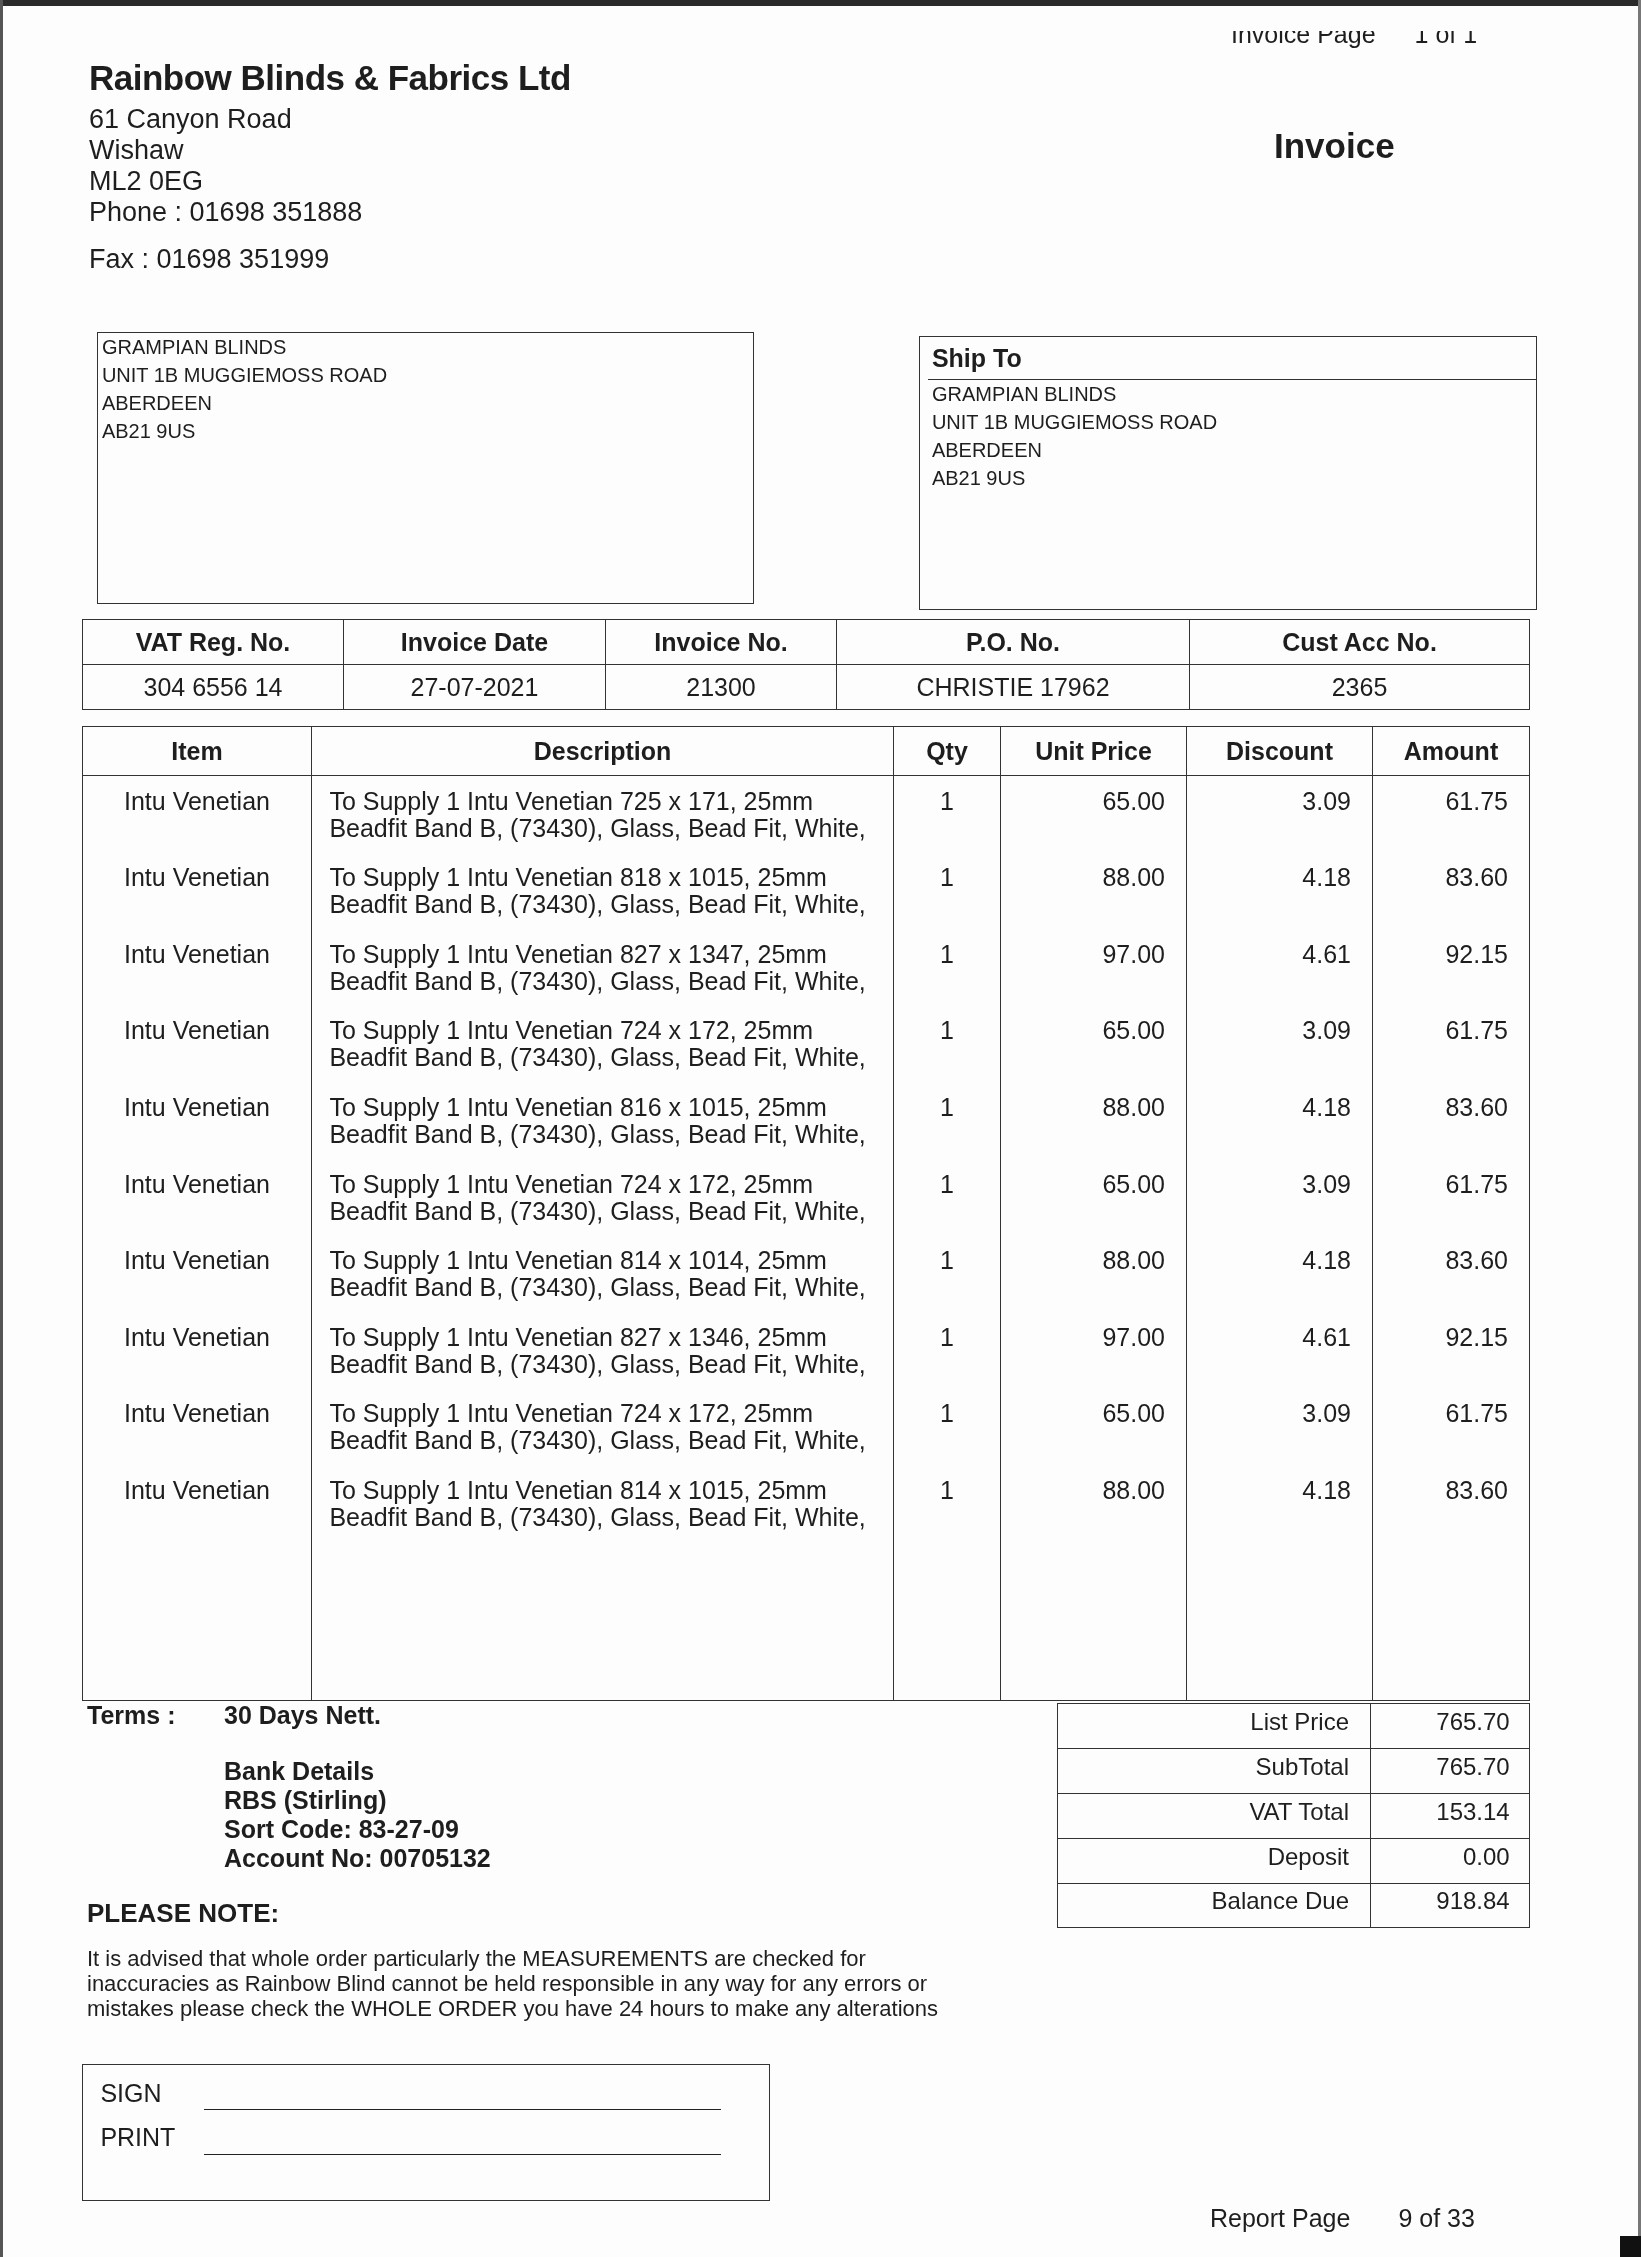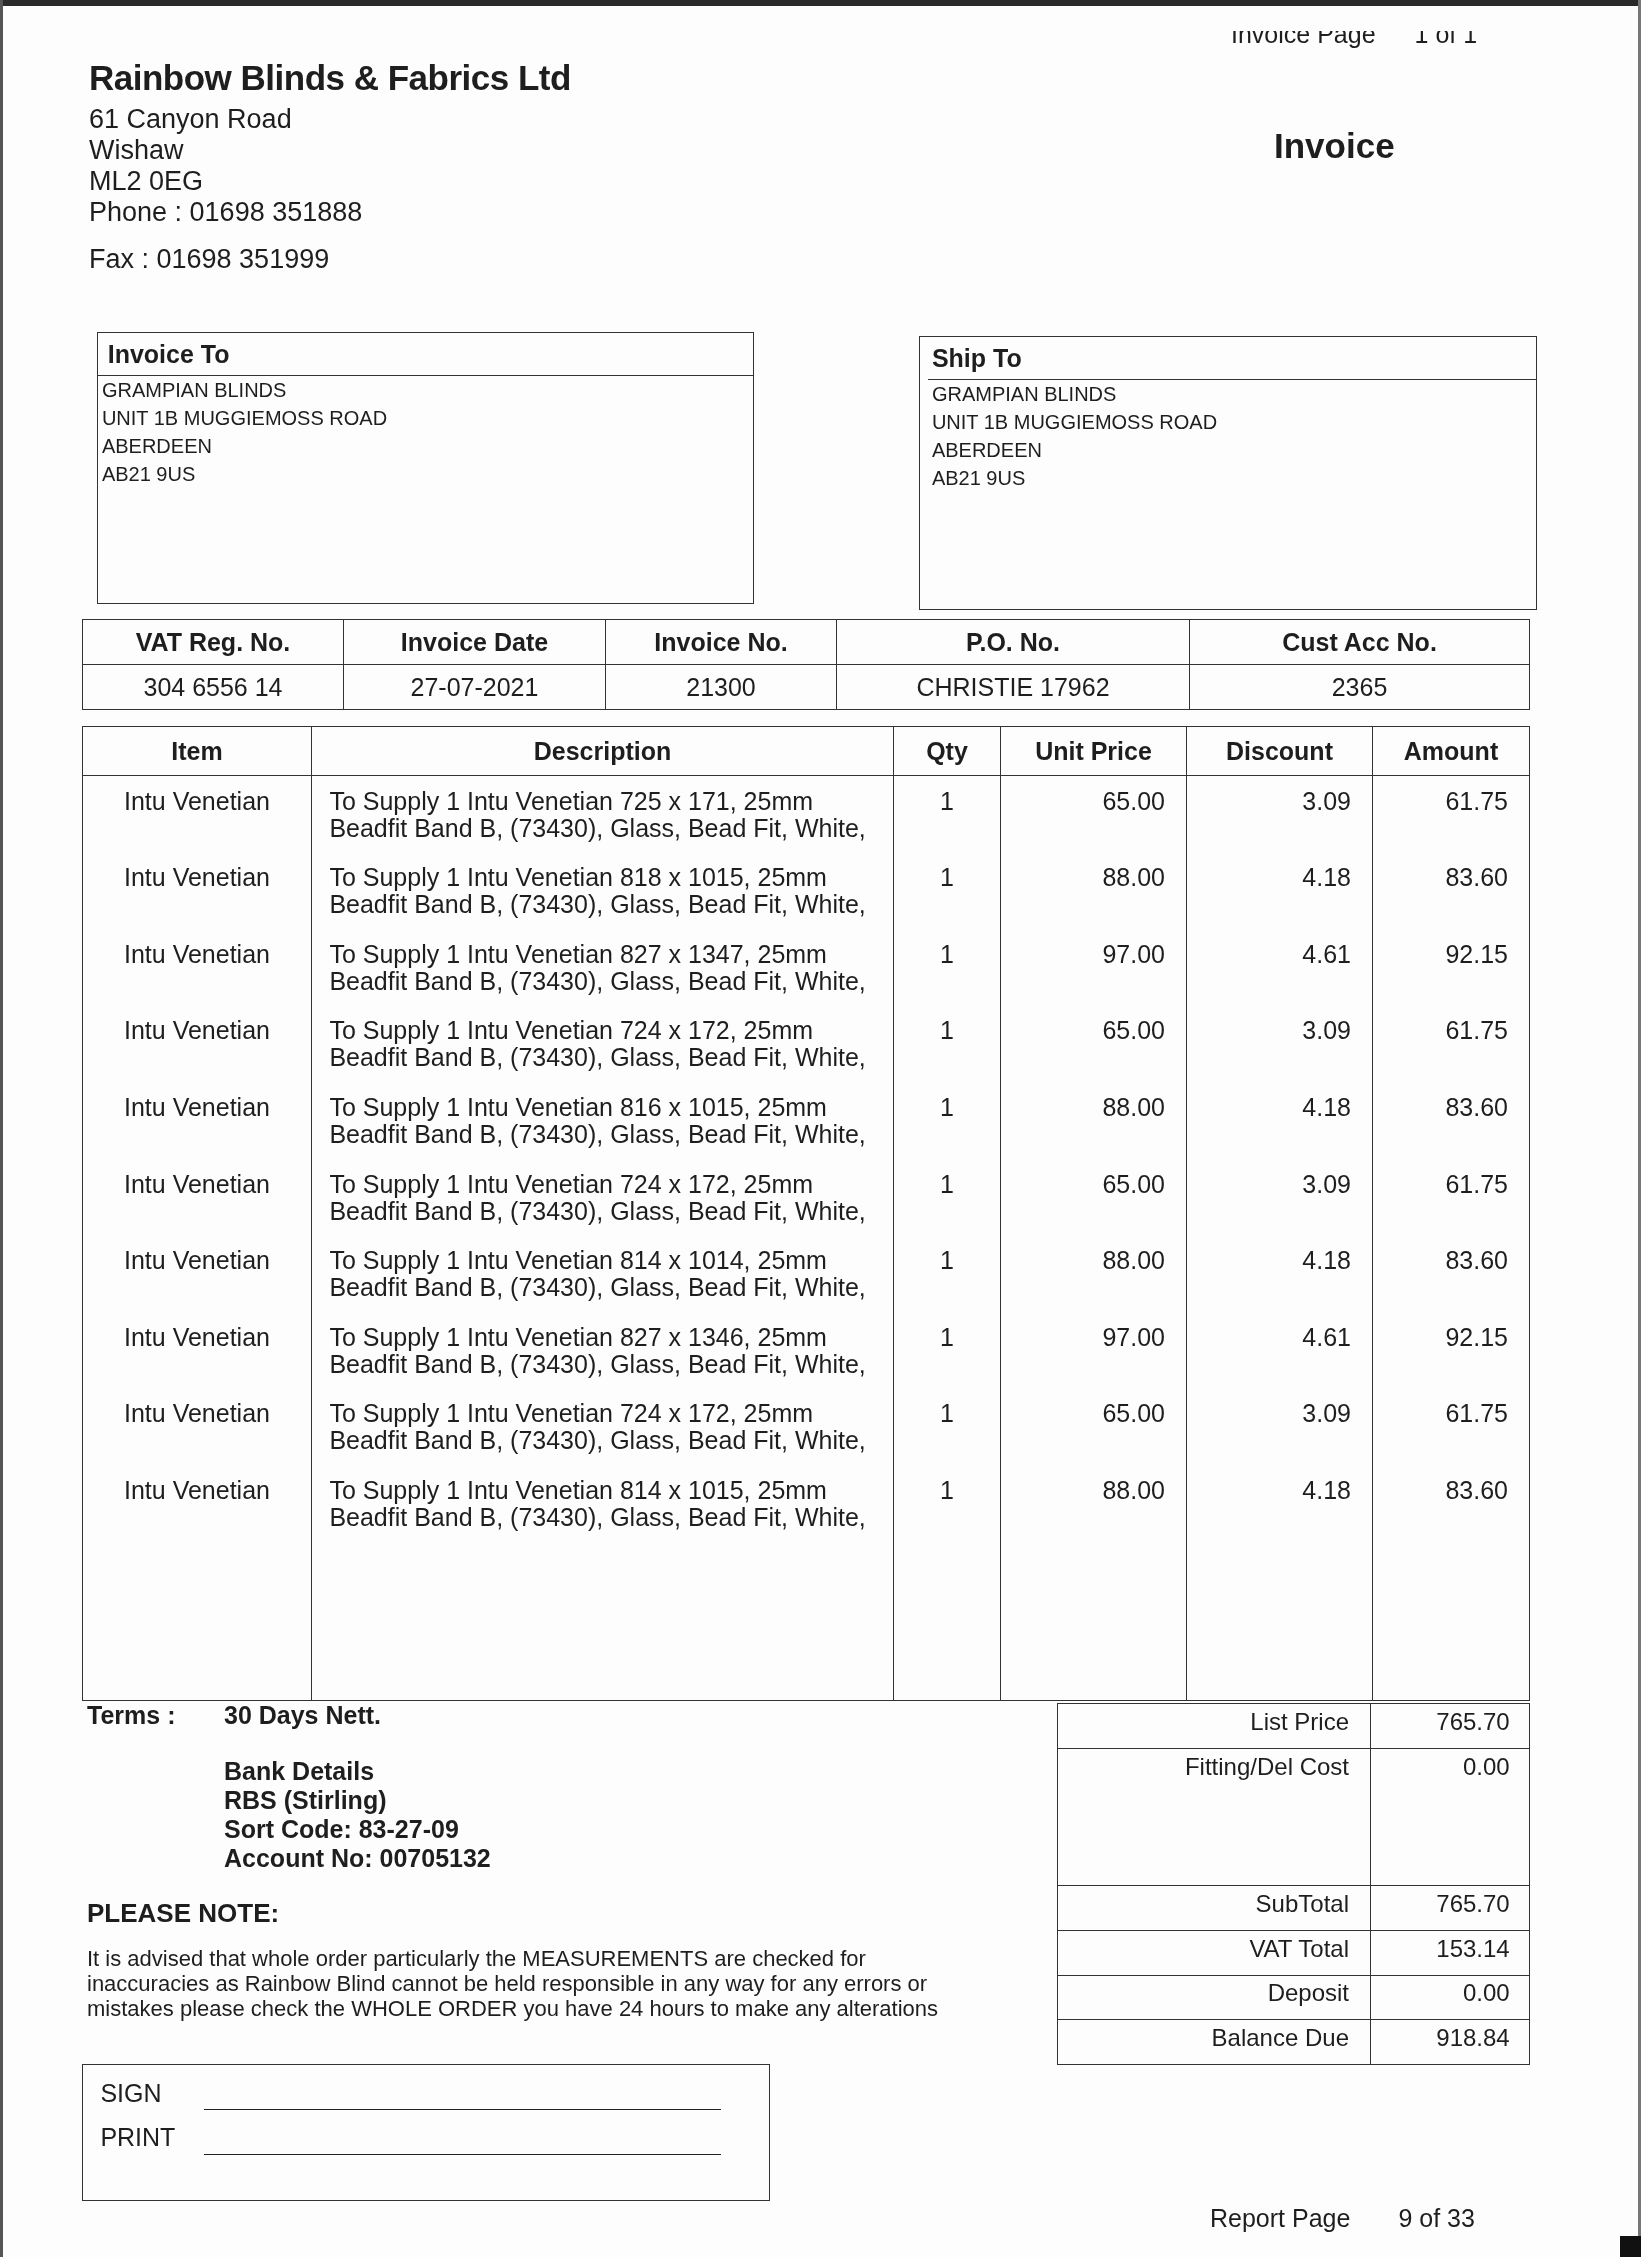--- a/index.html
+++ b/index.html
@@ -69,21 +69,20 @@
 <div class="abs company-line" style="top:166px">ML2 0EG</div>
 <div class="abs company-line" style="top:197px">Phone : 01698 351888</div>
 <div class="abs company-line" style="top:244px">Fax : 01698 351999</div>
 
 <div class="abs inv-page">
   <span>Invoice Page</span><span>1 of 1</span>
 </div>
 <div class="abs doc-title">Invoice</div>
 
 <div class="box" style="left:97px; top:332px; width:655px; height:270px;">
-  <div class="box-head">Invoice To</div>
   <div class="box-line">GRAMPIAN BLINDS</div>
   <div class="box-line">UNIT 1B MUGGIEMOSS ROAD</div>
   <div class="box-line">ABERDEEN</div>
   <div class="box-line">AB21 9US</div>
 </div>
 
 <div class="box" style="left:919px; top:336px; width:608px; height:272px;padding-left:8px;">
   <div class="box-head" style="padding-left:3.9px">Ship To</div>
   <div class="box-line">GRAMPIAN BLINDS</div>
   <div class="box-line">UNIT 1B MUGGIEMOSS ROAD</div>
@@ -256,24 +255,20 @@
   <div>inaccuracies as Rainbow Blind cannot be held responsible in any way for any errors or</div>
   <div>mistakes please check the WHOLE ORDER you have 24 hours to make any alterations</div>
 </div>
 
 <table class="totals-table">
   <tbody>
       <tr>
     <td class="lbl">List Price</td>
     <td class="val">765.70</td>
   </tr>
-  <tr class="tall">
-    <td class="lbl">Fitting/Del Cost</td>
-    <td class="val">0.00</td>
-  </tr>
   <tr>
     <td class="lbl">SubTotal</td>
     <td class="val">765.70</td>
   </tr>
   <tr>
     <td class="lbl">VAT Total</td>
     <td class="val">153.14</td>
   </tr>
   <tr>
     <td class="lbl">Deposit</td>

